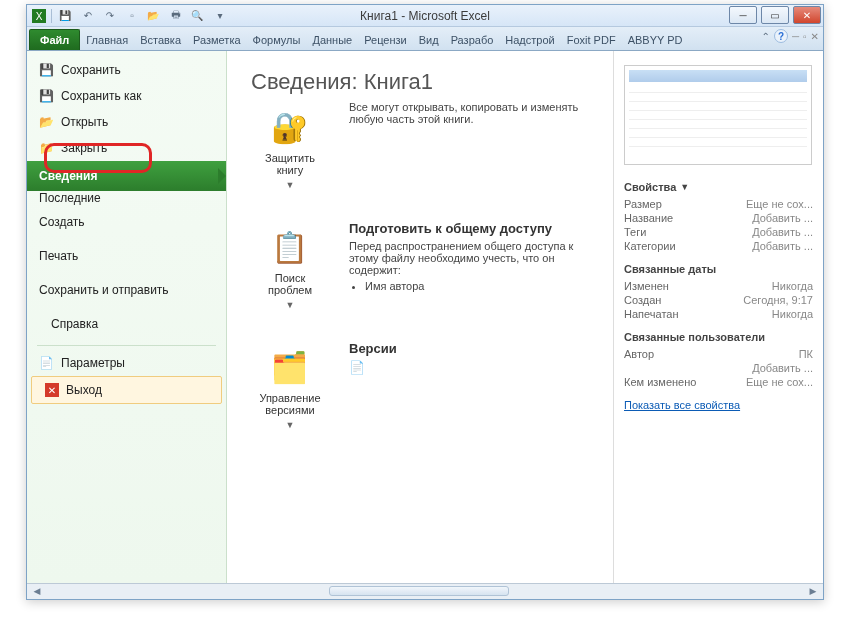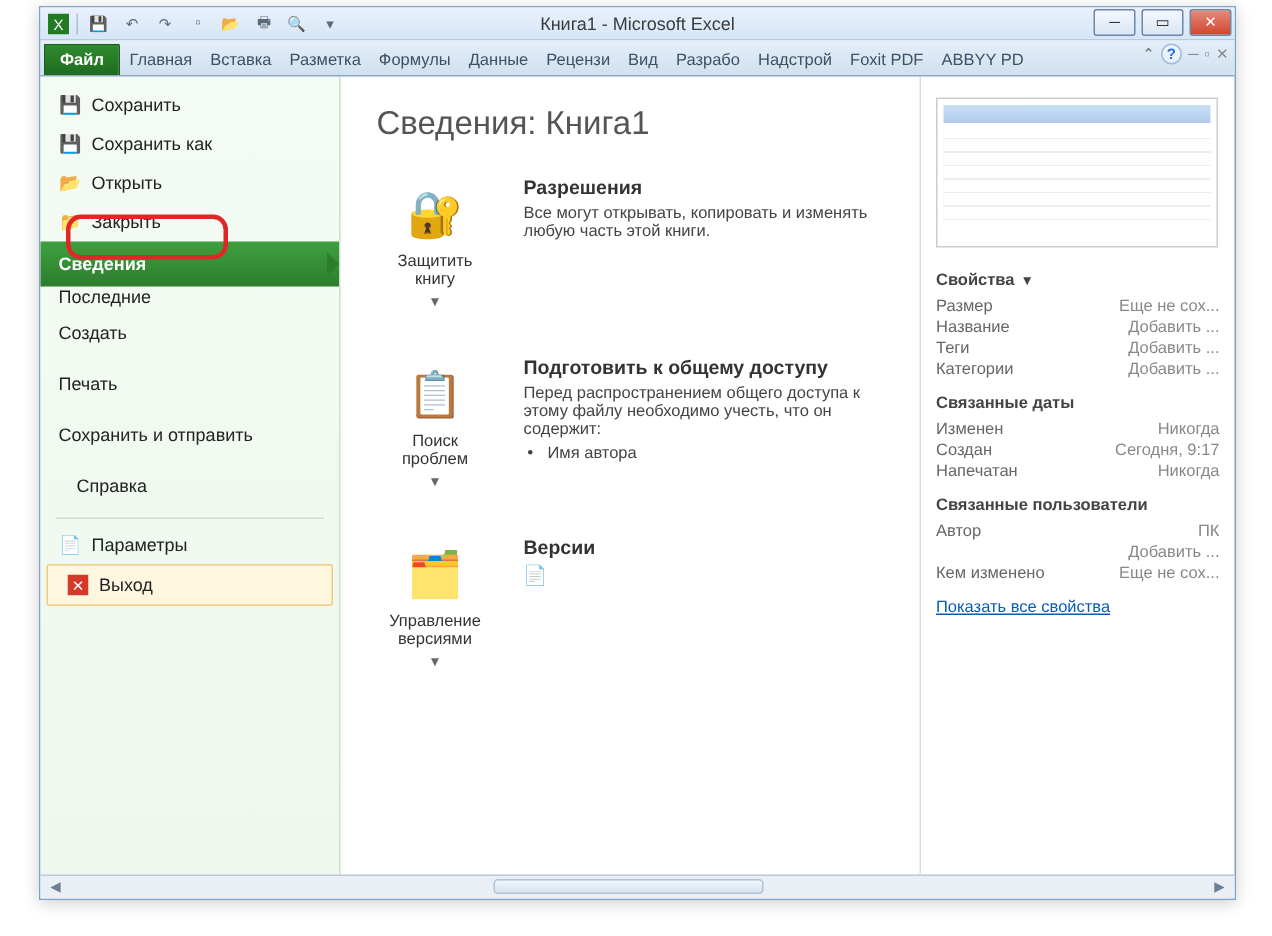--- a/index.html
+++ b/index.html
@@ -30,21 +30,21 @@
 .bs-item.selected { background: linear-gradient(#3fa03f,#2c7d2c); color: #fff; position: relative; padding: 8px 12px; font-weight: bold; }
 .bs-item.selected::after { content: ""; position: absolute; right: -8px; top: 50%; transform: translateY(-50%); border: 8px solid transparent; border-left-color: #2c7d2c; }
 .bs-sep { height: 1px; background: #cbe0cb; margin: 4px 10px; }
 .bs-icon { width: 16px; height: 16px; display: flex; align-items: center; justify-content: center; font-size: 12px; }
 
 .highlight-ring { position: absolute; border: 3px solid #e02626; border-radius: 10px; pointer-events: none; z-index: 50; }
 
 .bs-main { flex: 1; display: flex; min-width: 0; }
 
 .bs-content { flex: 1; padding: 18px 24px; overflow: hidden; }
-.bs-heading { font-size: 22px; color: #555; font-weight: normal; margin-bottom: 22px; }
+.bs-heading { font-size: 22px; color: #555; font-weight: normal; margin-bottom: 6px; }
 
 .info-block { display: flex; gap: 20px; margin-bottom: 26px; }
 .big-btn { width: 78px; display: flex; flex-direction: column; align-items: center; text-align: center; font-size: 11px; color: #333; gap: 4px; border: 1px solid transparent; border-radius: 3px; padding: 4px 2px; }
 .big-btn .bi-icon { width: 42px; height: 42px; display: flex; align-items: center; justify-content: center; font-size: 30px; }
 .big-btn .bi-caret { font-size: 9px; color: #666; }
 .info-text { flex: 1; font-size: 11px; color: #444; }
 .info-text .it-title { font-size: 13px; font-weight: bold; margin-bottom: 4px; color: #333; }
 .info-text ul { margin-left: 16px; margin-top: 4px; }
 
 .bs-side { width: 210px; border-left: 1px solid #ddd; padding: 14px 10px; font-size: 11px; color: #555; overflow: hidden; }
@@ -177,21 +177,20 @@
       <div class="bs-content">
         <div class="bs-heading">Сведения: Книга1</div>
 
         <div class="info-block">
           <div class="big-btn">
             <span class="bi-icon">🔐</span>
             <span>Защитить книгу</span>
             <span class="bi-caret">▼</span>
           </div>
           <div class="info-text">
-            <div class="it-title">Разрешения</div>
             <div>Все могут открывать, копировать и изменять любую часть этой книги.</div>
           </div>
         </div>
 
         <div class="info-block">
           <div class="big-btn">
             <span class="bi-icon">📋</span>
             <span>Поиск проблем</span>
             <span class="bi-caret">▼</span>
           </div>

